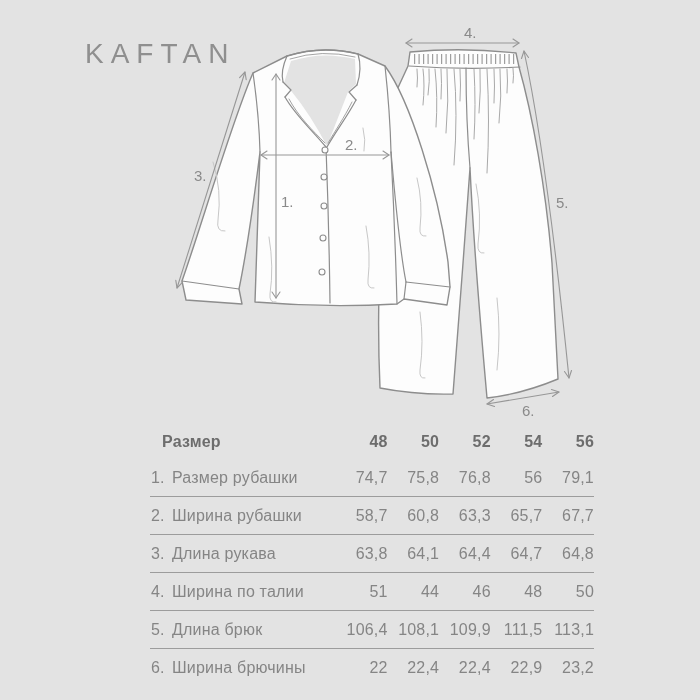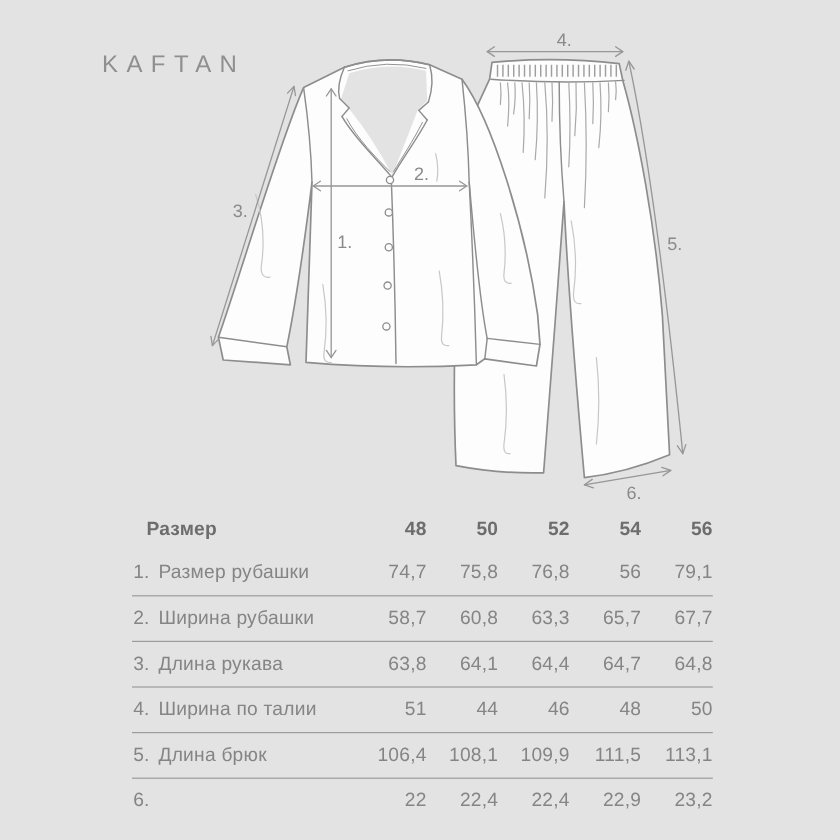--- a/index.html
+++ b/index.html
@@ -3,42 +3,42 @@
 <meta charset="utf-8">
 <style>
   html,body{margin:0;padding:0;}
   .stage{
     position:relative;width:700px;height:700px;
     background:#e3e3e3;overflow:hidden;
     font-family:"Liberation Sans",sans-serif;
   }
   .logo{
     position:absolute;left:85px;top:40px;
-    font-size:20px;line-height:28px;font-weight:300;
+    font-size:28px;line-height:28px;font-weight:300;
     letter-spacing:7px;color:#8f8f8f;
   }
   svg.diagram{position:absolute;left:0;top:0;display:block;}
   .garment{fill:#fdfdfd;stroke:#8d8d8d;stroke-width:1.4;stroke-linejoin:round;}
   .seam{fill:none;stroke:#8d8d8d;stroke-width:1.2;stroke-linecap:round;}
   .pipe{fill:none;stroke:#8d8d8d;stroke-width:0.8;stroke-linecap:round;}
   .fold{fill:none;stroke:#c7c7c7;stroke-width:1;stroke-linecap:round;}
   .gather{fill:none;stroke:#a9a9a9;stroke-width:1;stroke-linecap:round;}
   .mline{fill:none;stroke:#979797;stroke-width:1.1;stroke-linecap:round;stroke-linejoin:round;}
   .mlabel{fill:#8a8a8a;font-size:15px;font-family:"Liberation Sans",sans-serif;}
   .btn{fill:#fdfdfd;stroke:#8d8d8d;stroke-width:1.1;}
   .vgap{fill:#e3e3e3;stroke:none;}
   .hatch{fill:none;stroke:#8d8d8d;stroke-width:10;stroke-dasharray:1.2 3.3;opacity:.85;}
 
   .size-table{
     position:absolute;left:110px;top:425px;width:484px;
     font-size:16px;letter-spacing:.2px;
   }
   .t-row{
     display:grid;grid-template-columns:186px repeat(5,1fr);
-    align-items:center;height:37px;
+    align-items:center;height:37px;margin-left:40px;
   }
   .t-row.header{height:34px;font-weight:bold;color:#6d6d6d;}
   .t-row.data{color:#858585;}
   .t-row.data.lined{border-bottom:1px solid #9c9c9c;}
   .t-label{display:flex;align-items:center;}
   .t-num{flex:none;width:21px;padding-left:1px;}
   .header .t-label{padding-left:12px;}
   .t-val{text-align:right;}
 </style>
 </head>
@@ -238,20 +238,21 @@
       <div class="t-val">106,4</div>
       <div class="t-val">108,1</div>
       <div class="t-val">109,9</div>
       <div class="t-val">111,5</div>
       <div class="t-val">113,1</div>
     </div>
 
     <div class="t-row data">
       <div class="t-label">
         <span class="t-num">6.</span>
+        <span>Ширина брючины</span>
       </div>
       <div class="t-val">22</div>
       <div class="t-val">22,4</div>
       <div class="t-val">22,4</div>
       <div class="t-val">22,9</div>
       <div class="t-val">23,2</div>
     </div>
 
   </div>
 </div>

